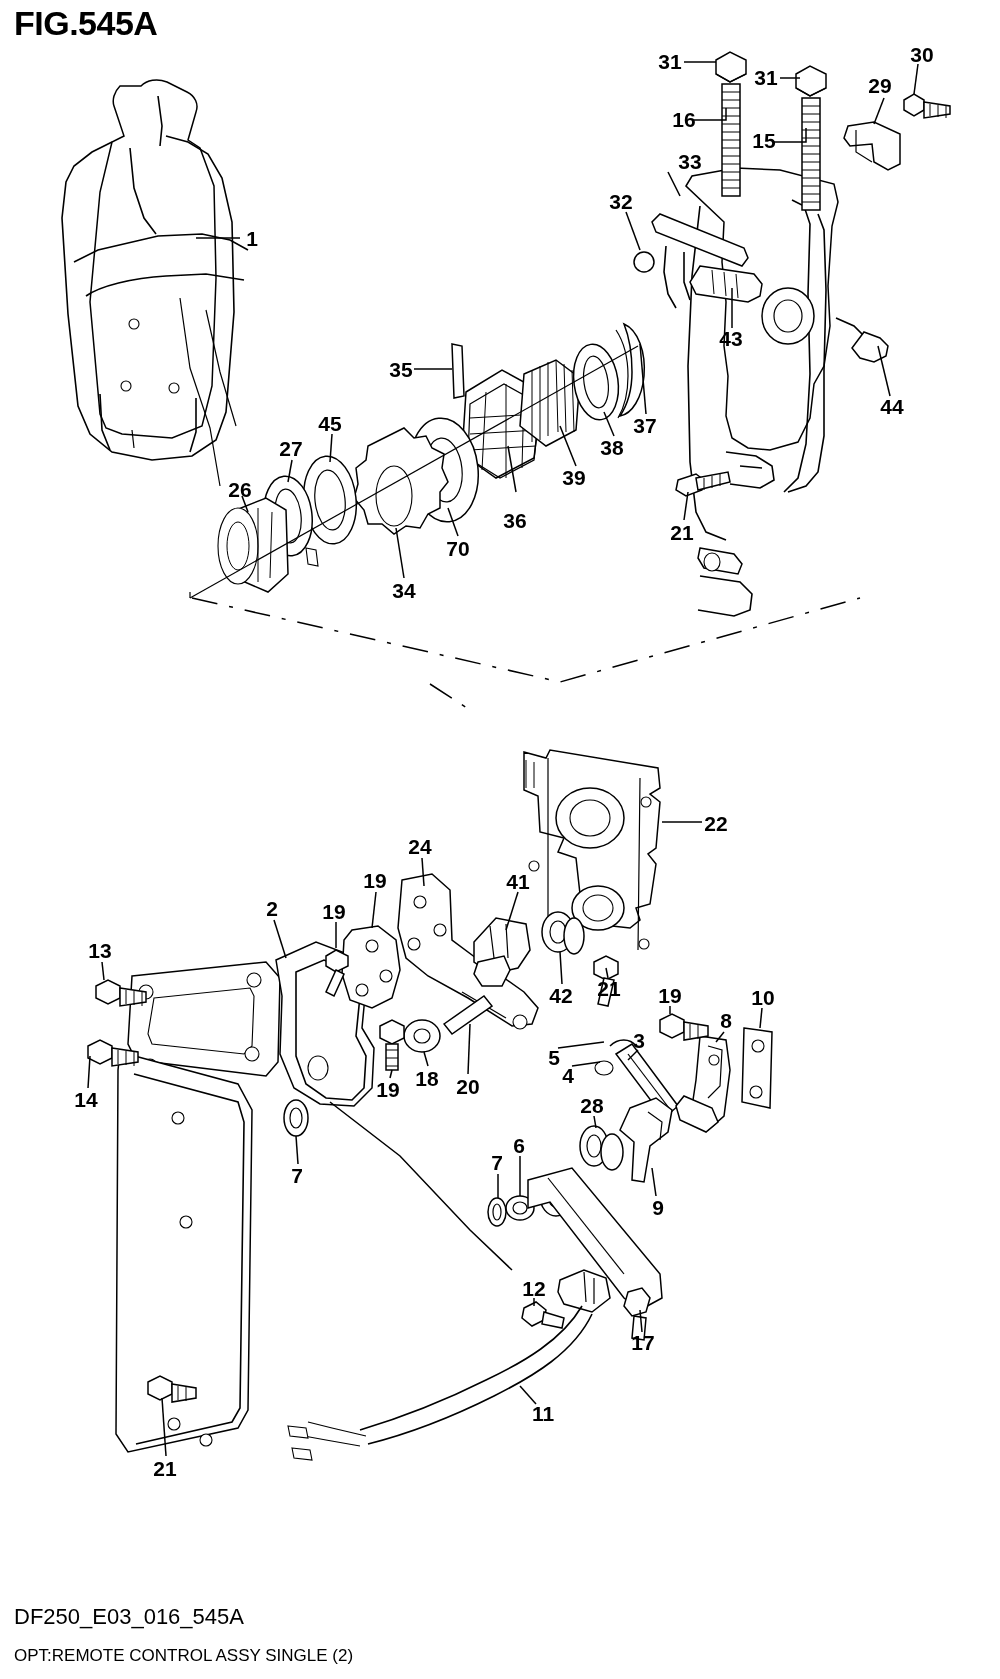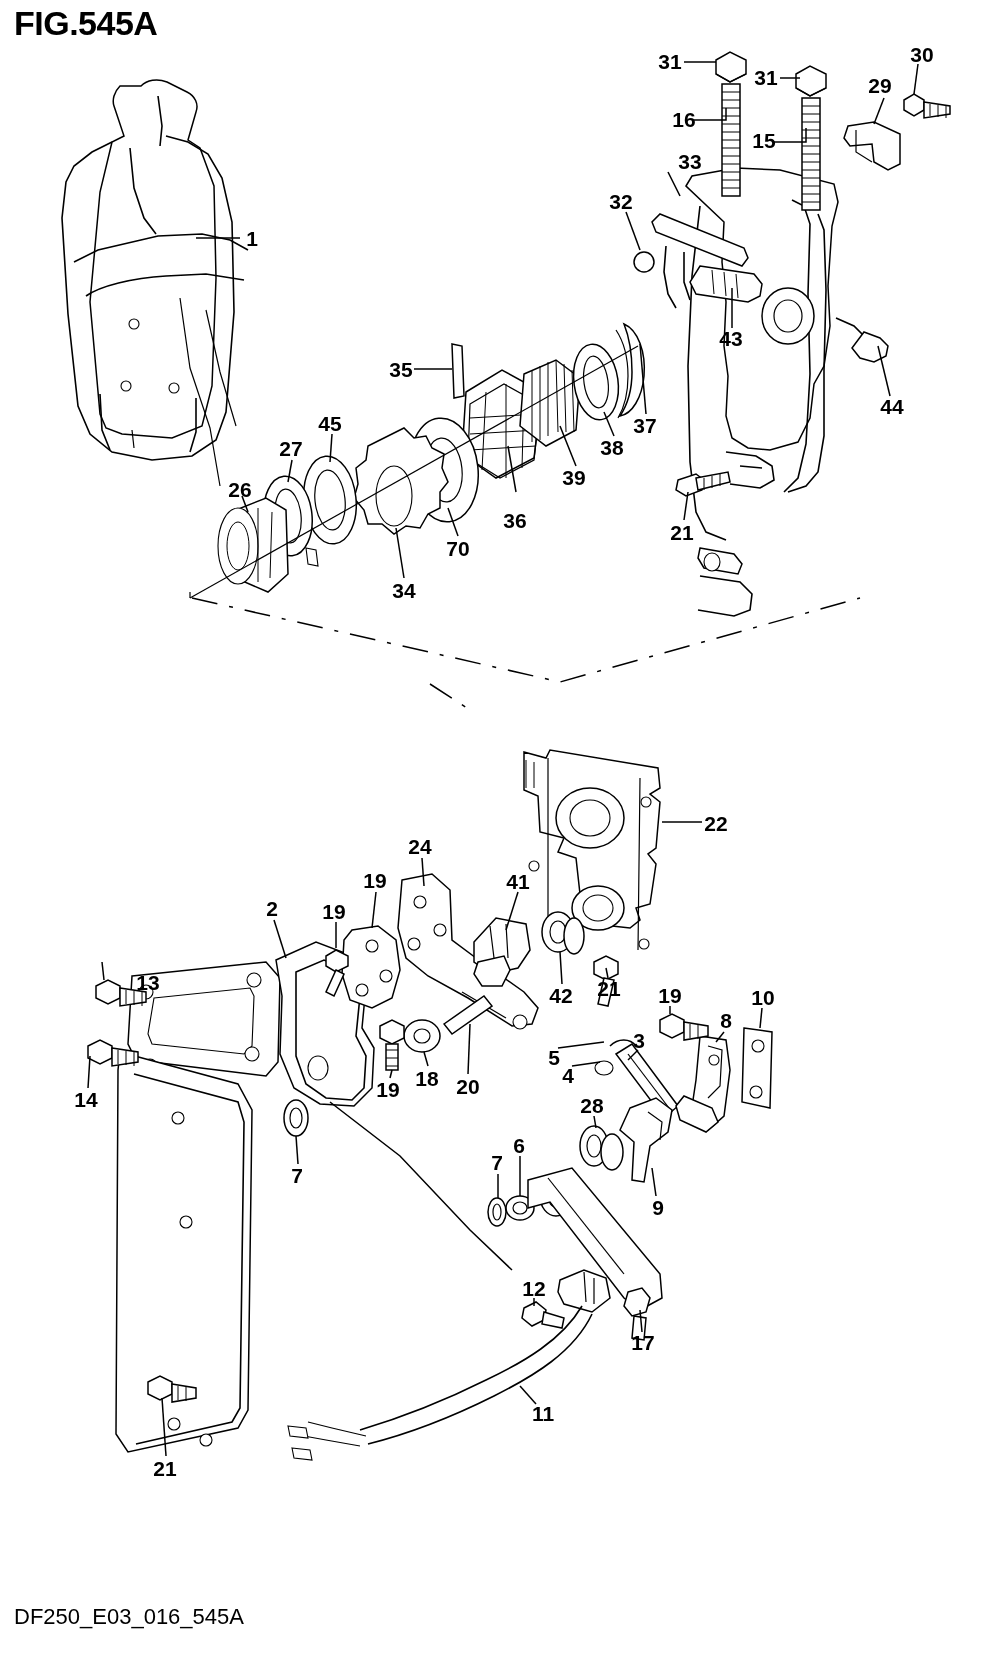--- a/index.html
+++ b/index.html
@@ -385,21 +385,21 @@
       <div class="callout" style="left: 240px; top: 465px; margin-top: 24px;">26</div>
       <div class="callout" style="left: 458px; top: 548px;">70</div>
       <div class="callout" style="left: 404px; top: 590px;">34</div>
       <div class="callout" style="left: 682px; top: 532px;">21</div>
       <div class="callout" style="left: 716px; top: 823px;">22</div>
       <div class="callout" style="left: 420px; top: 846px;">24</div>
       <div class="callout" style="left: 375px; top: 880px;">19</div>
       <div class="callout" style="left: 518px; top: 881px;">41</div>
       <div class="callout" style="left: 334px; top: 911px;">19</div>
       <div class="callout" style="left: 272px; top: 908px;">2</div>
-      <div class="callout" style="left: 100px; top: 982px; margin-left: 48px;">13</div>
+      <div class="callout" style="left: 100px; top: 950px;">13</div>
       <div class="callout" style="left: 561px; top: 995px;">42</div>
       <div class="callout" style="left: 609px; top: 988px;">21</div>
       <div class="callout" style="left: 670px; top: 995px;">19</div>
       <div class="callout" style="left: 763px; top: 997px;">10</div>
       <div class="callout" style="left: 726px; top: 1020px;">8</div>
       <div class="callout" style="left: 639px; top: 1040px;">3</div>
       <div class="callout" style="left: 554px; top: 1057px;">5</div>
       <div class="callout" style="left: 568px; top: 1075px;">4</div>
       <div class="callout" style="left: 86px; top: 1099px;">14</div>
       <div class="callout" style="left: 468px; top: 1086px;">20</div>
@@ -410,14 +410,15 @@
       <div class="callout" style="left: 519px; top: 1145px;">6</div>
       <div class="callout" style="left: 497px; top: 1162px;">7</div>
       <div class="callout" style="left: 658px; top: 1207px;">9</div>
       <div class="callout" style="left: 534px; top: 1288px;">12</div>
       <div class="callout" style="left: 643px; top: 1342px;">17</div>
       <div class="callout" style="left: 543px; top: 1413px;">11</div>
       <div class="callout" style="left: 165px; top: 1468px;">21</div>
     </div>
 
   <div id="footer-code">DF250_E03_016_545A</div>
+  <div id="footer-caption">OPT:REMOTE CONTROL ASSY SINGLE (2)</div>
 
 </div>
 
 </body></html>

